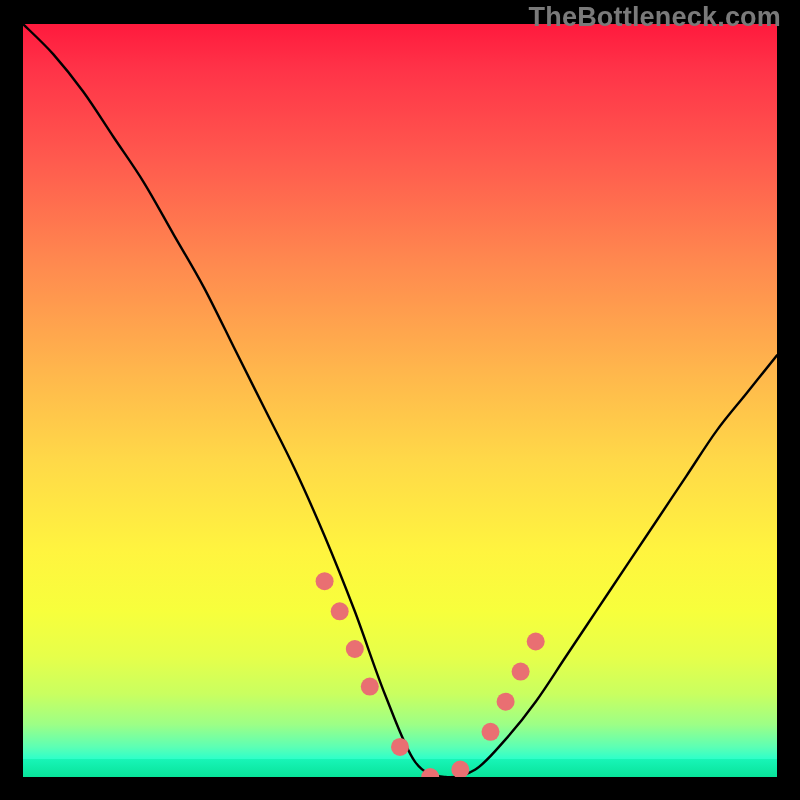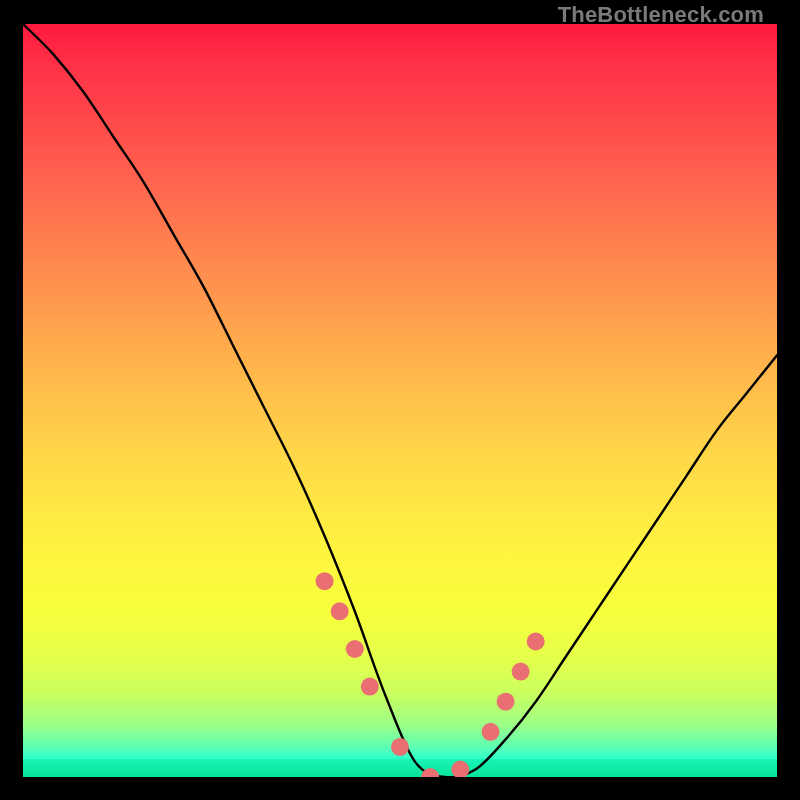--- a/index.html
+++ b/index.html
@@ -53,23 +53,23 @@
   svg.curve {
     position: absolute;
     left: 0;
     top: 0;
     width: 754px;
     height: 753px;
   }
   .watermark {
     position: absolute;
     top: 2px;
-    right: 36px;
+    right: 19px;
     color: #7a7a7a;
-    font-size: 22px;
+    font-size: 27px;
     font-weight: 600;
     letter-spacing: 0.2px;
   }
 </style>
 </head>
 <body>
 
 <div class="frame">
 
   <div class="plot">

